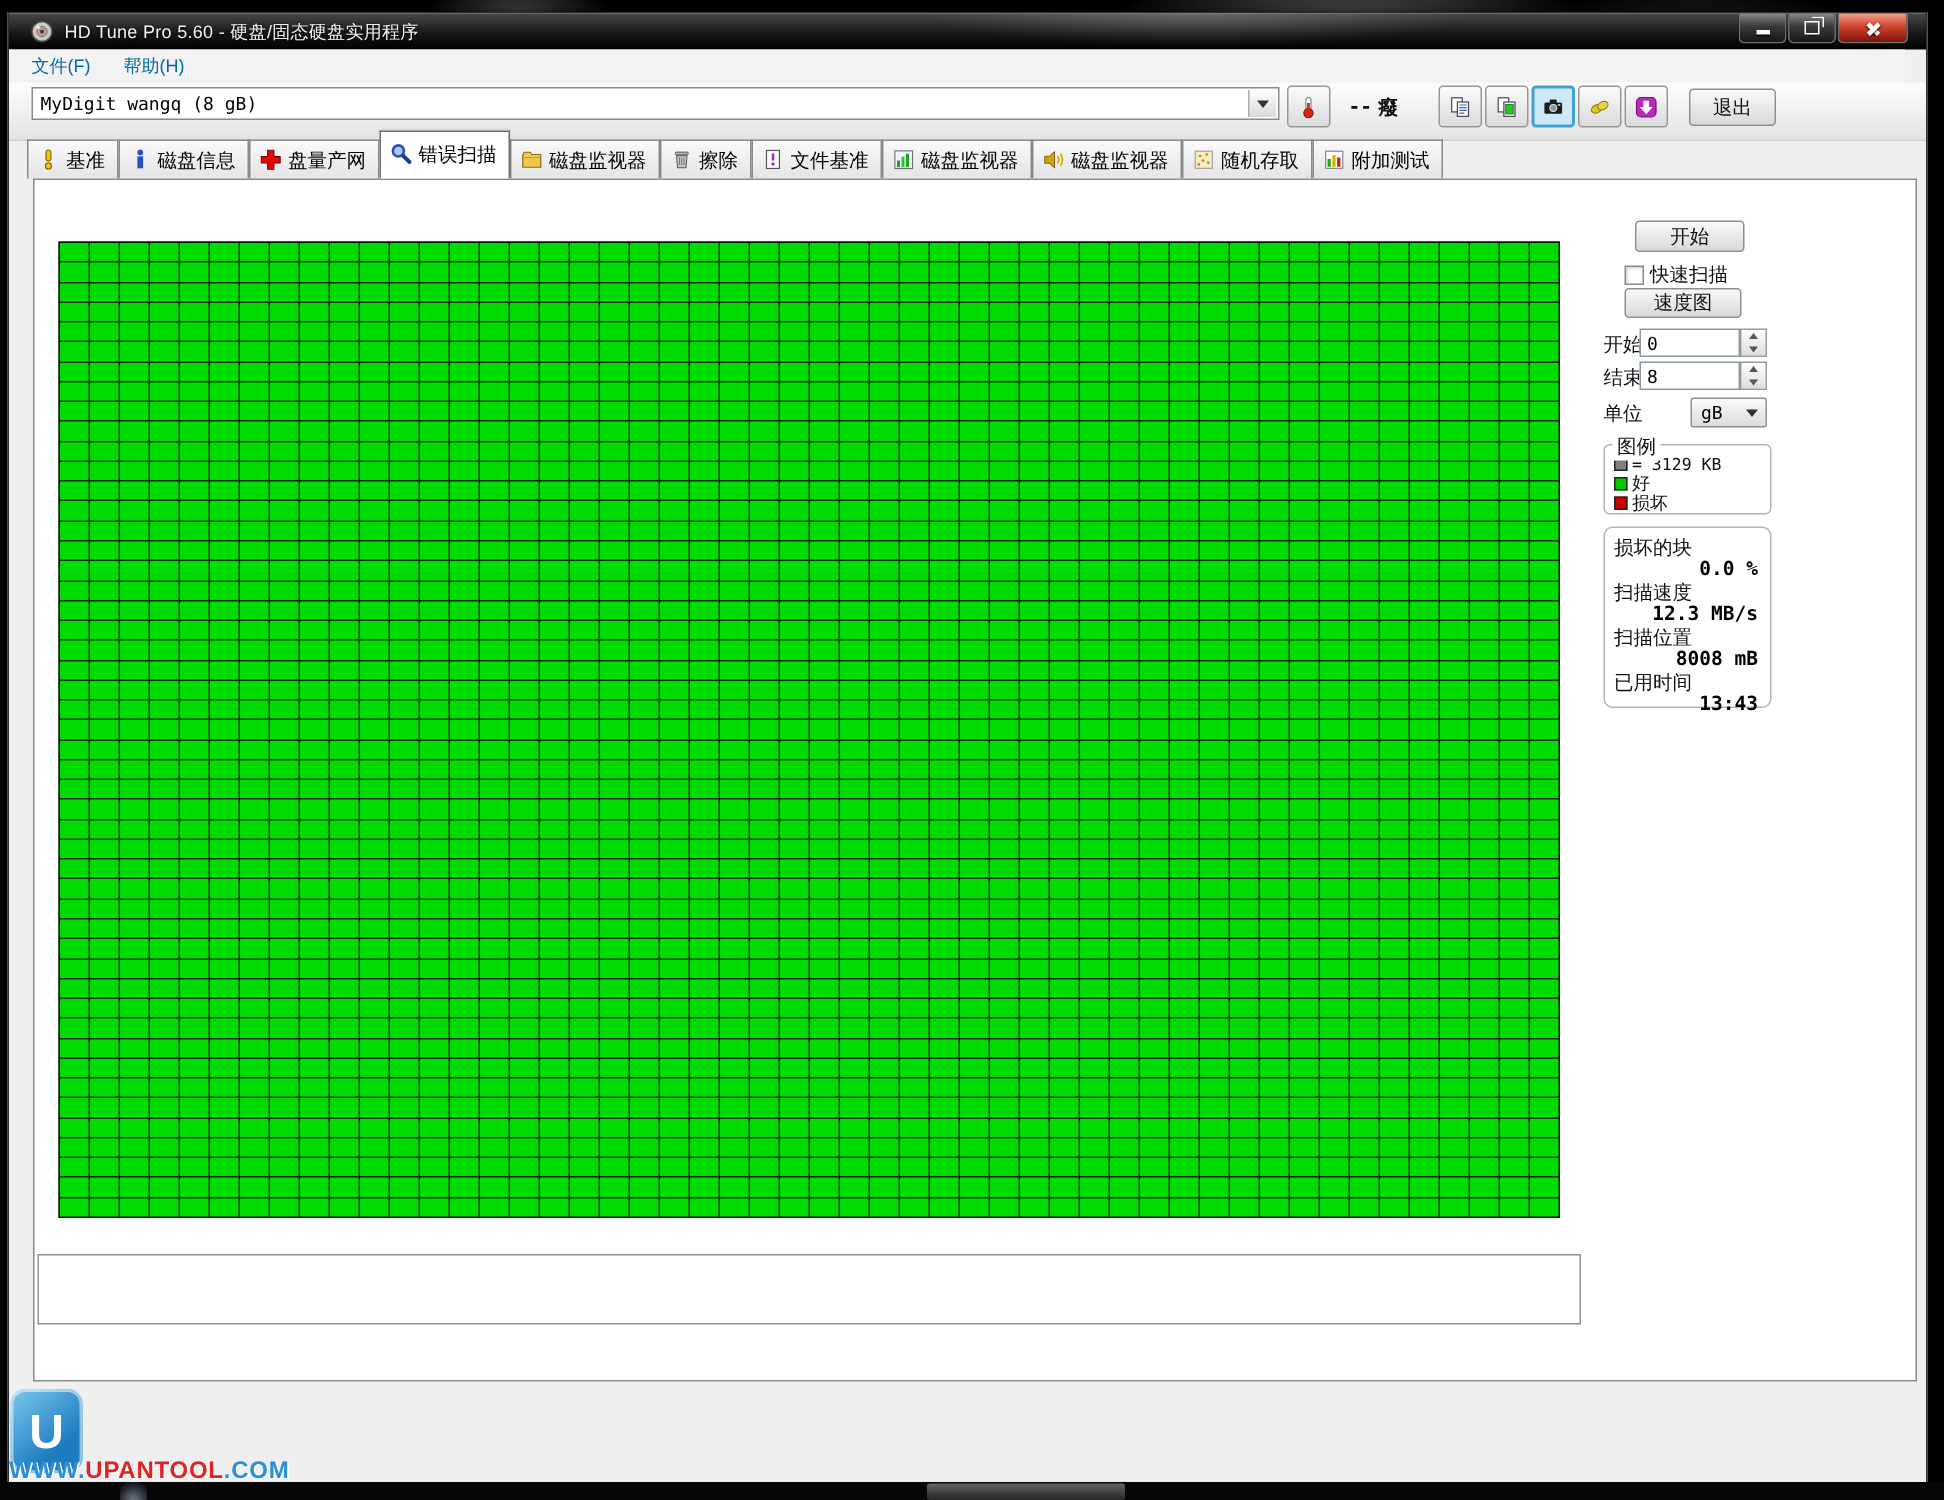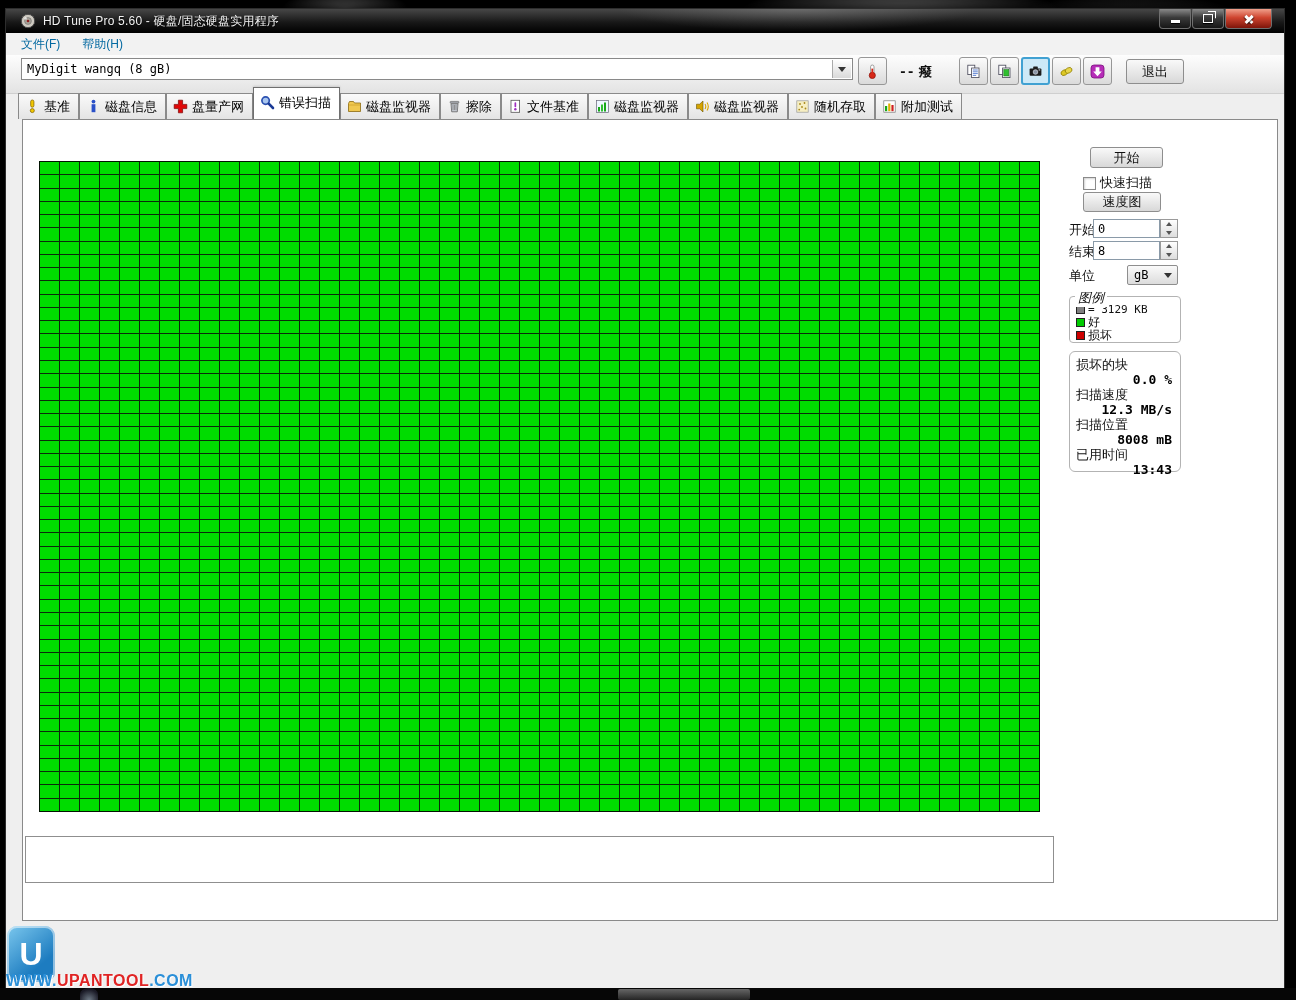--- a/index.html
+++ b/index.html
@@ -75,21 +75,21 @@
   .fieldlabel{position:absolute;font-size:13px;color:#111;}
   .spininput{position:absolute;width:67px;height:19px;border:1px solid #8a9aa8;background:#fff;font-family:"DejaVu Sans Mono",monospace;font-size:12px;padding:0 0 0 4px;box-sizing:border-box;}
   .spinner{position:absolute;width:18px;height:19px;display:flex;flex-direction:column;border:1px solid #9a9a9a;background:linear-gradient(#fff,#ddd);box-sizing:border-box;}
   .spinner div{flex:1;display:flex;align-items:center;justify-content:center;}
   .tri-up-s{width:0;height:0;border-left:3px solid transparent;border-right:3px solid transparent;border-bottom:4px solid #555;}
   .tri-dn-s{width:0;height:0;border-left:3px solid transparent;border-right:3px solid transparent;border-top:4px solid #555;}
   .unitdd{position:absolute;left:1104px;top:145px;width:51px;height:20px;border:1px solid #8e8e8e;border-radius:2px;background:linear-gradient(#fafafa,#dcdcdc);
     display:flex;align-items:center;padding-left:6px;font-family:"DejaVu Sans Mono",monospace;font-size:12px;box-sizing:border-box;}
   .unitdd .tri-down{position:absolute;right:5px;top:7px;}
   .legendbox{position:absolute;left:1046px;top:176px;width:112px;height:47px;border:1px solid #b3b3b3;border-radius:4px;background:#fff;box-sizing:border-box;padding:6px 0 0 6px;}
-  .legendtitle{position:absolute;left:5px;top:-8px;background:#fff;padding:0 3px;font-size:13px;color:#111;font-style:italic;}
+  .legendtitle{position:absolute;left:5px;top:-8px;background:#fff;padding:0 3px;font-size:13px;color:#111;}
   .legendrow{display:flex;align-items:center;gap:3px;font-size:12px;line-height:13px;color:#111;}
   .legendrow .txt{font-family:"DejaVu Sans Mono",monospace;font-size:11px;}
   .legendrow .cjk{font-family:inherit;font-size:12px;}
   .swatch{width:9px;height:9px;border:1px solid #222;box-sizing:border-box;flex:none;}
   .statsbox{position:absolute;left:1046px;top:231px;width:112px;height:121px;border:1px solid #b3b3b3;border-radius:6px;background:#fff;box-sizing:border-box;padding:5px 6px;}
   .stat-label{font-size:13px;color:#111;line-height:15px;}
   .stat-value{font-family:"DejaVu Sans Mono",monospace;font-weight:bold;font-size:13px;color:#000;text-align:right;line-height:15px;padding-right:2px;}
   
   .watermark{position:absolute;left:0;top:912px;width:600px;height:88px;z-index:60;pointer-events:none;}
   .wm-bg1{position:absolute;left:64px;top:6px;font-size:42px;font-weight:bold;color:rgba(125,198,238,.62);letter-spacing:6px;}

